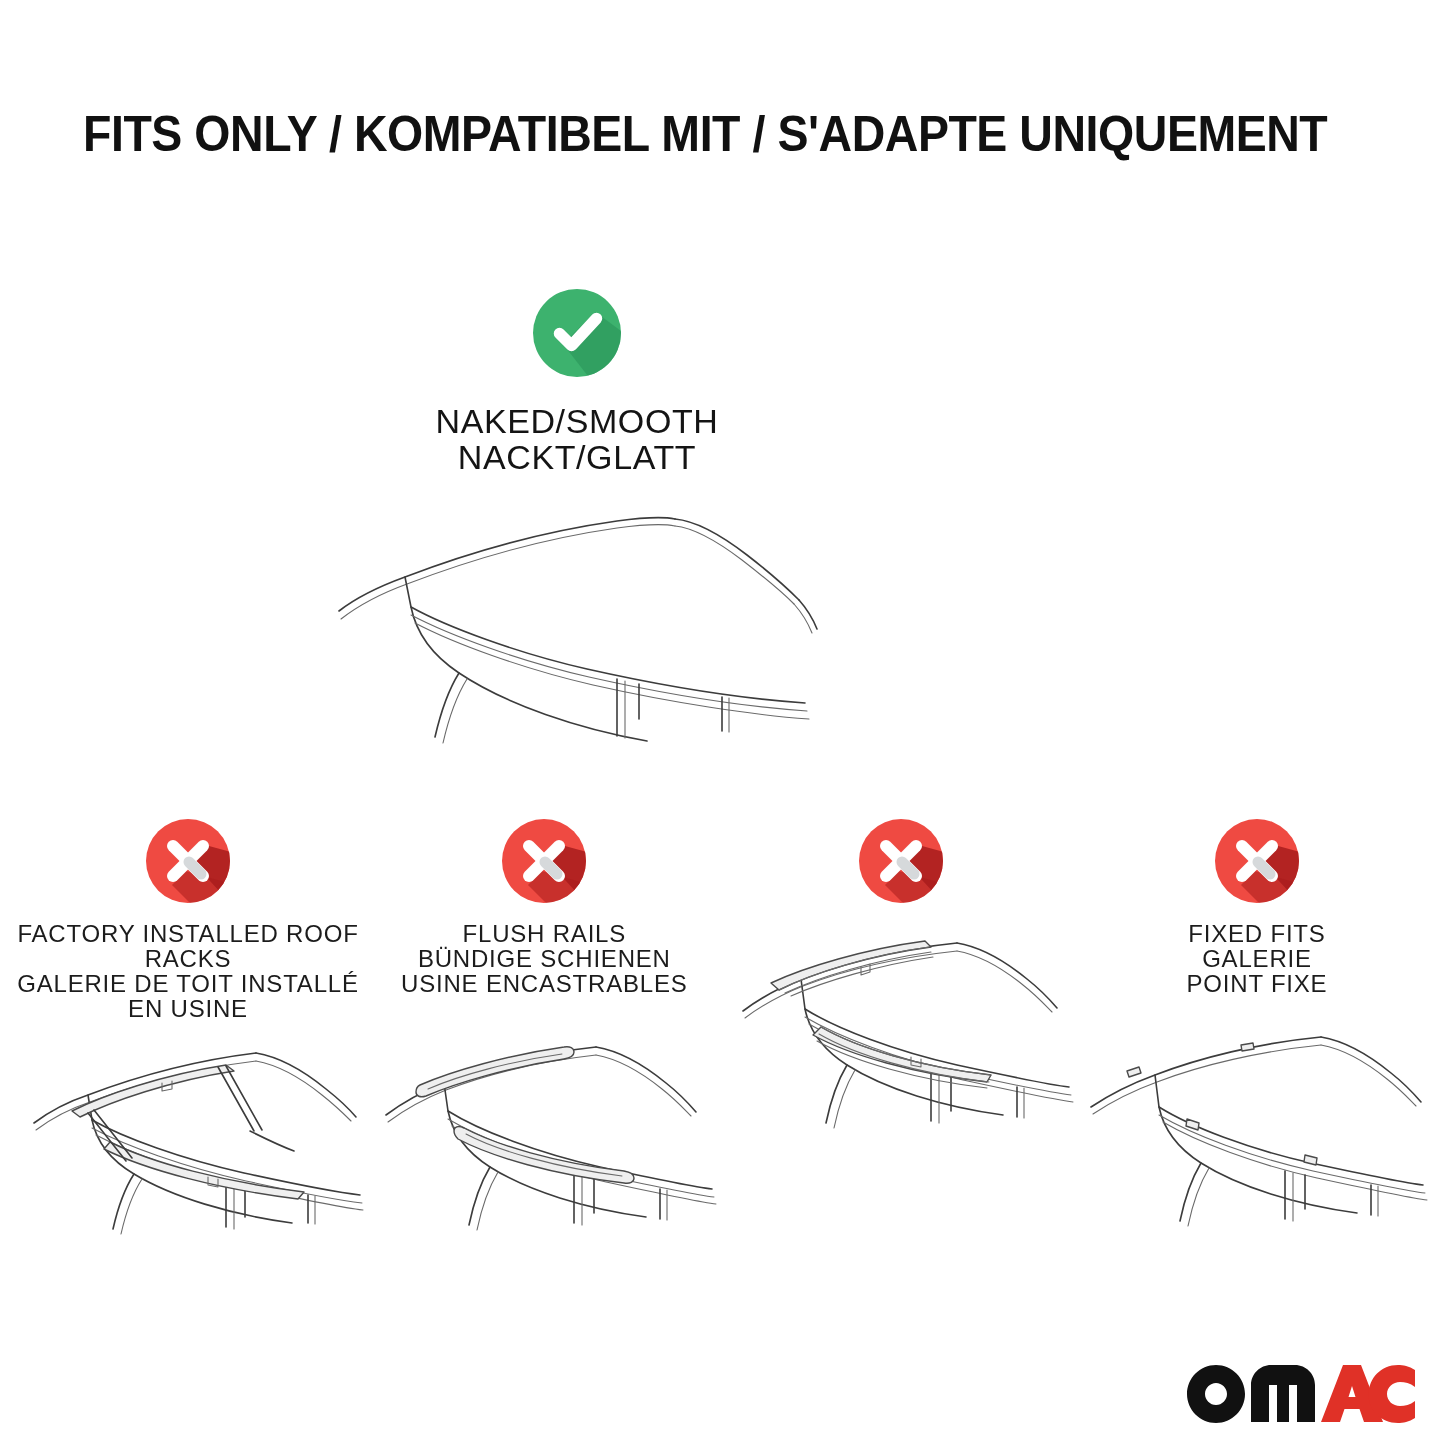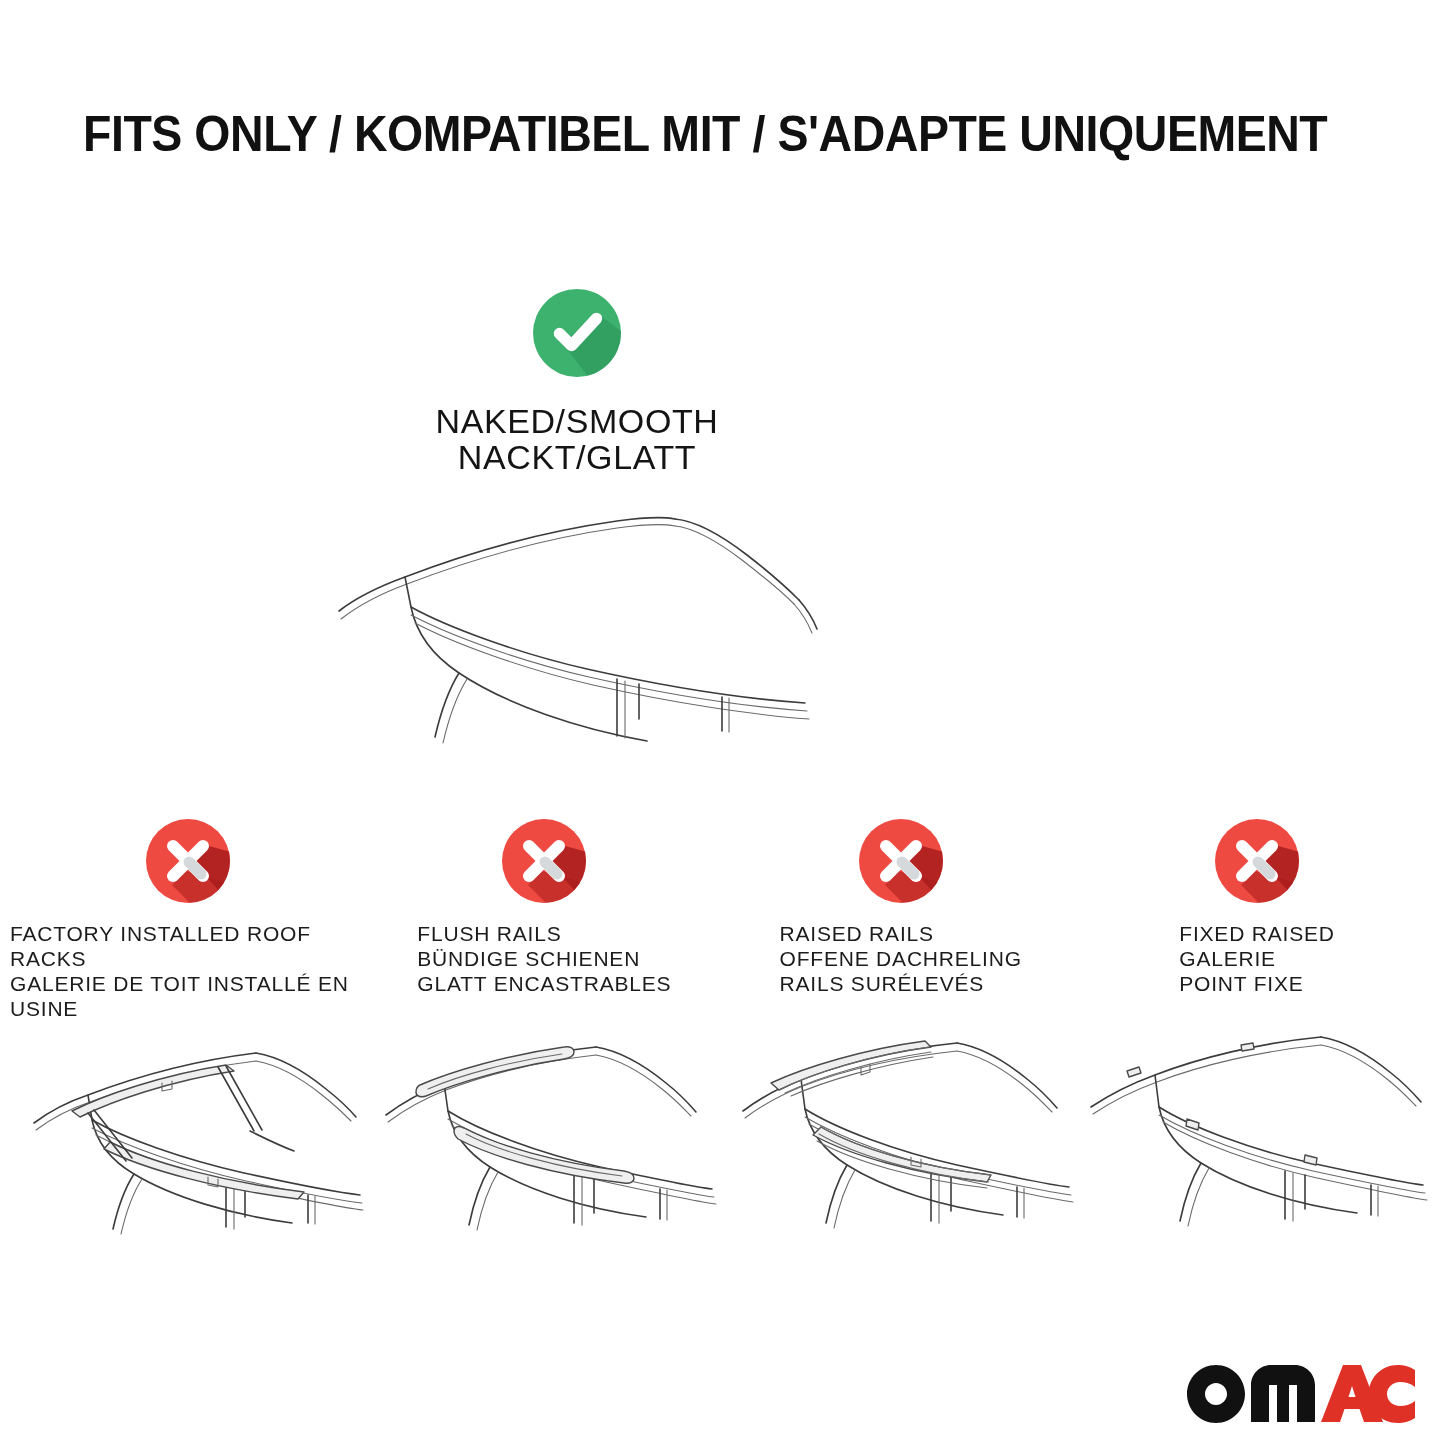--- a/index.html
+++ b/index.html
@@ -80,21 +80,22 @@
     display: flex;
     flex-direction: column;
     align-items: center;
   }
   .cross-icon-wrap {
     width: 92px;
     height: 92px;
     margin-bottom: 14px;
   }
   .denied-labels {
-    font-size: 21px;
+    text-align: center;
+    font-size: 24px;
     font-weight: 400;
     line-height: 25px;
     letter-spacing: 0.8px;
     color: #1c1c1c;
     min-height: 100px;
   }
   .denied-figure {
     margin-top: 6px;
     width: 352px;
     height: 215px;
@@ -244,21 +245,21 @@
           <path d="M44 56 L30 70 L60 100 L100 100 L100 72 Z" fill="#A81C1C" opacity="0.55"></path>
         </g>
         <path d="M31 31 L61 61" stroke="#ffffff" stroke-width="12" stroke-linecap="round"></path>
         <path d="M61 31 L31 61" stroke="#ffffff" stroke-width="12" stroke-linecap="round"></path>
         <path d="M47 47 L59 59" stroke="#D6D9DB" stroke-width="11" stroke-linecap="round"></path>
       </svg>
     </div>
     <div class="denied-labels">
       <div>FLUSH RAILS</div>
       <div>BÜNDIGE SCHIENEN</div>
-      <div>GLATT ENCASTRABLES</div>
+      <div>USINE ENCASTRABLES</div>
     </div>
     <div class="denied-figure">
       <svg viewBox="0 0 352 215" width="352" height="215">
         <path class="rl" d="M18 88 C 34 76, 56 64, 76 56 C 118 40, 172 26, 228 20"></path>
         <path class="rl-thin" d="M20 95 C 36 83, 58 71, 78 63 C 120 47, 174 34, 228 28"></path>
         <path class="rl" d="M228 20 C 252 24, 276 38, 298 56 C 312 67, 322 78, 328 85"></path>
         <path class="rl-thin" d="M228 28 C 250 32, 273 45, 294 62 C 308 73, 317 83, 323 89"></path>
         <path class="rl" d="M76 56 L 80 84 C 85 108, 100 126, 122 140 C 160 164, 218 182, 278 190"></path>
         <path class="rl" d="M80 84 C 112 104, 170 126, 232 140 C 292 153, 326 160, 344 162"></path>
         <path class="rl-thin" d="M80 92 C 114 112, 172 134, 234 148 C 294 161, 328 168, 346 170"></path>
@@ -291,25 +292,20 @@
         <circle cx="46" cy="46" r="42" fill="#EF4A42"></circle>
         <g clip-path="url(#clipRed3)">
           <path d="M56 28 L44 40 L92 92 L100 92 L100 40 Z" fill="#A81C1C" opacity="0.85"></path>
           <path d="M44 56 L30 70 L60 100 L100 100 L100 72 Z" fill="#A81C1C" opacity="0.55"></path>
         </g>
         <path d="M31 31 L61 61" stroke="#ffffff" stroke-width="12" stroke-linecap="round"></path>
         <path d="M61 31 L31 61" stroke="#ffffff" stroke-width="12" stroke-linecap="round"></path>
         <path d="M47 47 L59 59" stroke="#D6D9DB" stroke-width="11" stroke-linecap="round"></path>
       </svg>
     </div>
-    <div class="denied-labels">
-      <div>RAISED RAILS</div>
-      <div>OFFENE DACHRELING</div>
-      <div>RAILS SURÉLEVÉS</div>
-    </div>
     <div class="denied-figure">
       <svg viewBox="0 0 352 215" width="352" height="215">
         <path class="rl" d="M18 84 C 34 72, 56 60, 76 52 C 118 36, 174 22, 232 16"></path>
         <path class="rl-thin" d="M20 91 C 36 79, 58 67, 78 59 C 120 43, 176 30, 232 24"></path>
         <path class="rl" d="M232 16 C 256 20, 280 34, 302 52 C 316 63, 326 74, 332 81"></path>
         <path class="rl-thin" d="M232 24 C 254 28, 277 41, 298 58 C 312 69, 321 79, 327 85"></path>
         <path class="rl" d="M76 52 L 80 82 C 85 106, 100 124, 122 138 C 160 162, 218 180, 278 188"></path>
         <path class="rl" d="M80 82 C 112 102, 170 124, 232 138 C 292 151, 326 158, 344 160"></path>
         <path class="rl-thin" d="M80 90 C 114 110, 172 132, 234 146 C 294 159, 328 166, 346 168"></path>
         <path class="rl-thin" d="M84 97 C 118 117, 176 139, 238 153 C 298 166, 330 173, 348 175"></path>
@@ -349,21 +345,21 @@
         <g clip-path="url(#clipRed4)">
           <path d="M56 28 L44 40 L92 92 L100 92 L100 40 Z" fill="#A81C1C" opacity="0.85"></path>
           <path d="M44 56 L30 70 L60 100 L100 100 L100 72 Z" fill="#A81C1C" opacity="0.55"></path>
         </g>
         <path d="M31 31 L61 61" stroke="#ffffff" stroke-width="12" stroke-linecap="round"></path>
         <path d="M61 31 L31 61" stroke="#ffffff" stroke-width="12" stroke-linecap="round"></path>
         <path d="M47 47 L59 59" stroke="#D6D9DB" stroke-width="11" stroke-linecap="round"></path>
       </svg>
     </div>
     <div class="denied-labels">
-      <div>FIXED RAISED</div>
+      <div>FIXED FITS</div>
       <div>GALERIE</div>
       <div>POINT FIXE</div>
     </div>
     <div class="denied-figure">
       <svg viewBox="0 0 352 215" width="352" height="215">
         <path class="rl" d="M10 80 C 28 68, 52 56, 74 48 C 118 31, 178 16, 240 10"></path>
         <path class="rl-thin" d="M12 87 C 30 75, 54 63, 76 55 C 120 38, 180 24, 240 18"></path>
         <path class="rl" d="M240 10 C 264 14, 288 28, 310 46 C 324 57, 334 68, 340 75"></path>
         <path class="rl-thin" d="M240 18 C 262 22, 285 35, 306 52 C 320 63, 329 73, 335 79"></path>
         <path class="rl" d="M74 48 L 78 80 C 83 104, 98 122, 120 136 C 158 160, 216 178, 276 186"></path>

